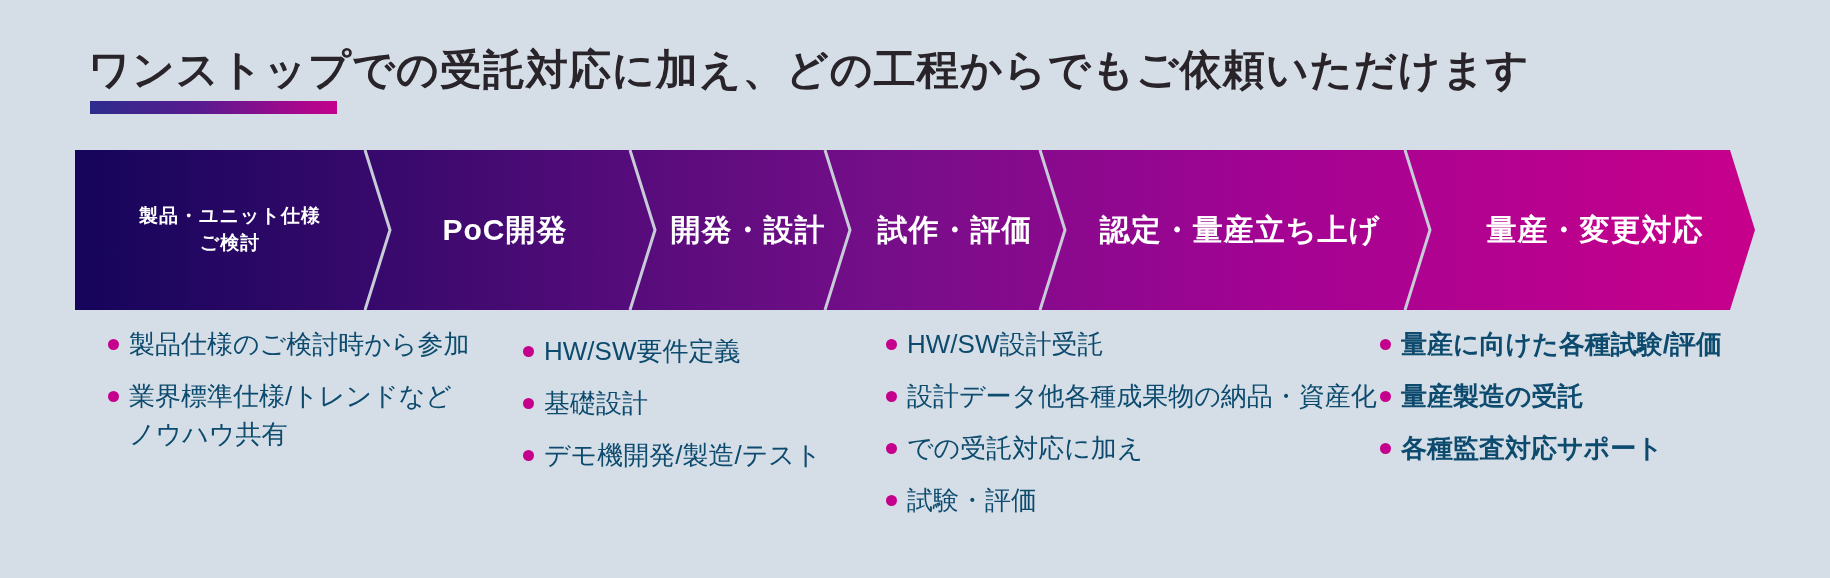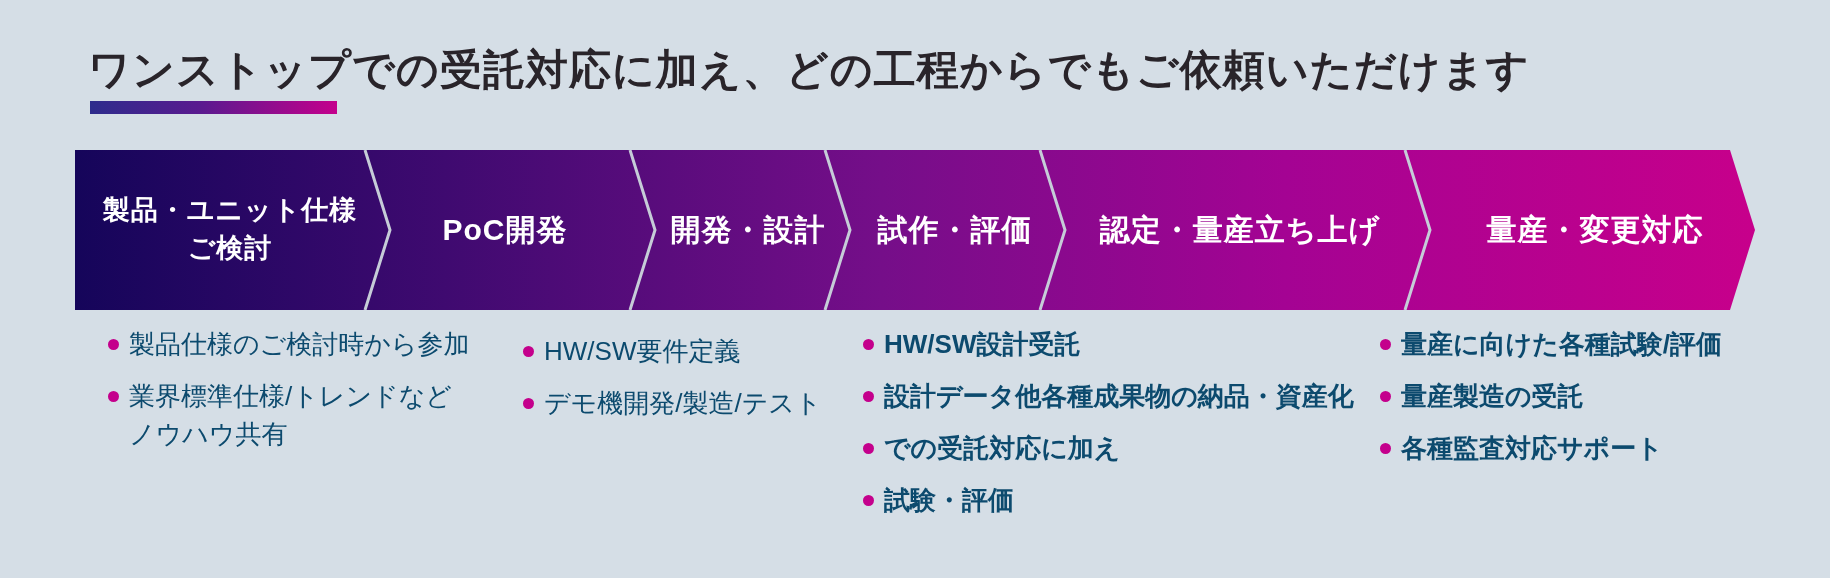--- a/index.html
+++ b/index.html
@@ -48,26 +48,26 @@
     top: 230px;
     transform: translate(-50%, -50%);
     color: #ffffff;
     font-size: 30px;
     font-weight: 700;
     letter-spacing: 1px;
     text-align: center;
     white-space: pre-line;
     line-height: 1.4;
   }
-  .stage-label.two-line { font-size: 27px; }
+  .stage-label.two-line { font-size: 19px; }
   
   .col { position: absolute; top: 325px; }
   .col-1 { left: 108px; }
   .col-2 { left: 523px; margin-top: 7px; }
-  .col-3 { left: 863px; font-weight: bold; }
+  .col-3 { left: 886px; }
   .col-4 { left: 1380px; font-weight: bold; }
   .bullet-item {
     display: flex;
     align-items: flex-start;
     margin-bottom: 14px;
   }
   .dot {
     flex: 0 0 auto;
     width: 11px;
     height: 11px;
@@ -128,20 +128,24 @@
     </div>
   </div>
 
   <div class="col col-2">
     <div class="bullet-item">
       <span class="dot"></span>
       <span class="bullet-text">HW/SW要件定義</span>
     </div>
     <div class="bullet-item">
       <span class="dot"></span>
+      <span class="bullet-text">基礎設計</span>
+    </div>
+    <div class="bullet-item">
+      <span class="dot"></span>
       <span class="bullet-text">デモ機開発/製造/テスト</span>
     </div>
   </div>
 
   <div class="col col-3">
     <div class="bullet-item">
       <span class="dot"></span>
       <span class="bullet-text">HW/SW設計受託</span>
     </div>
     <div class="bullet-item">

